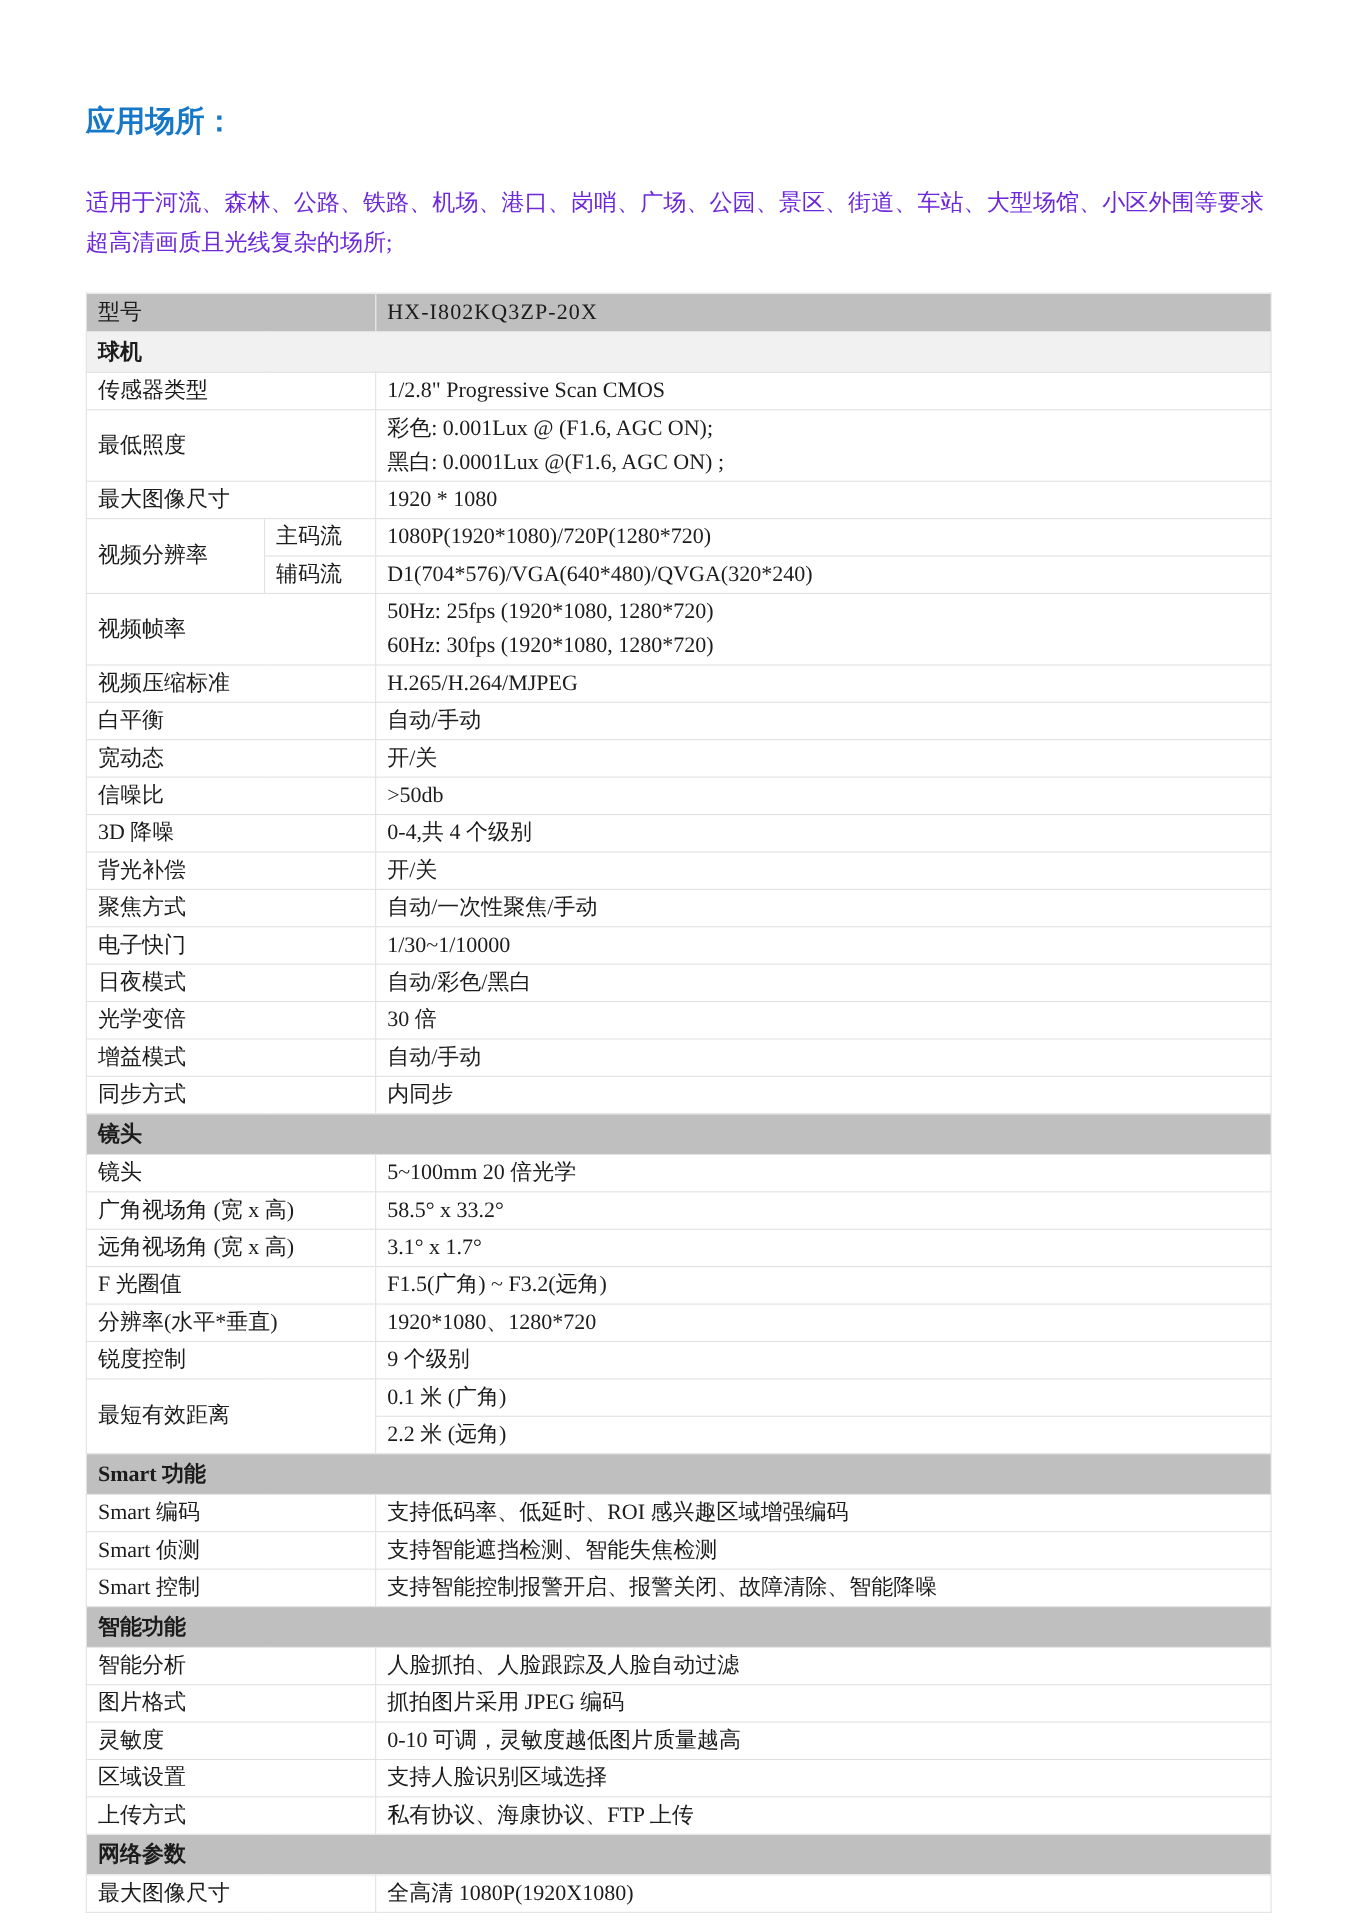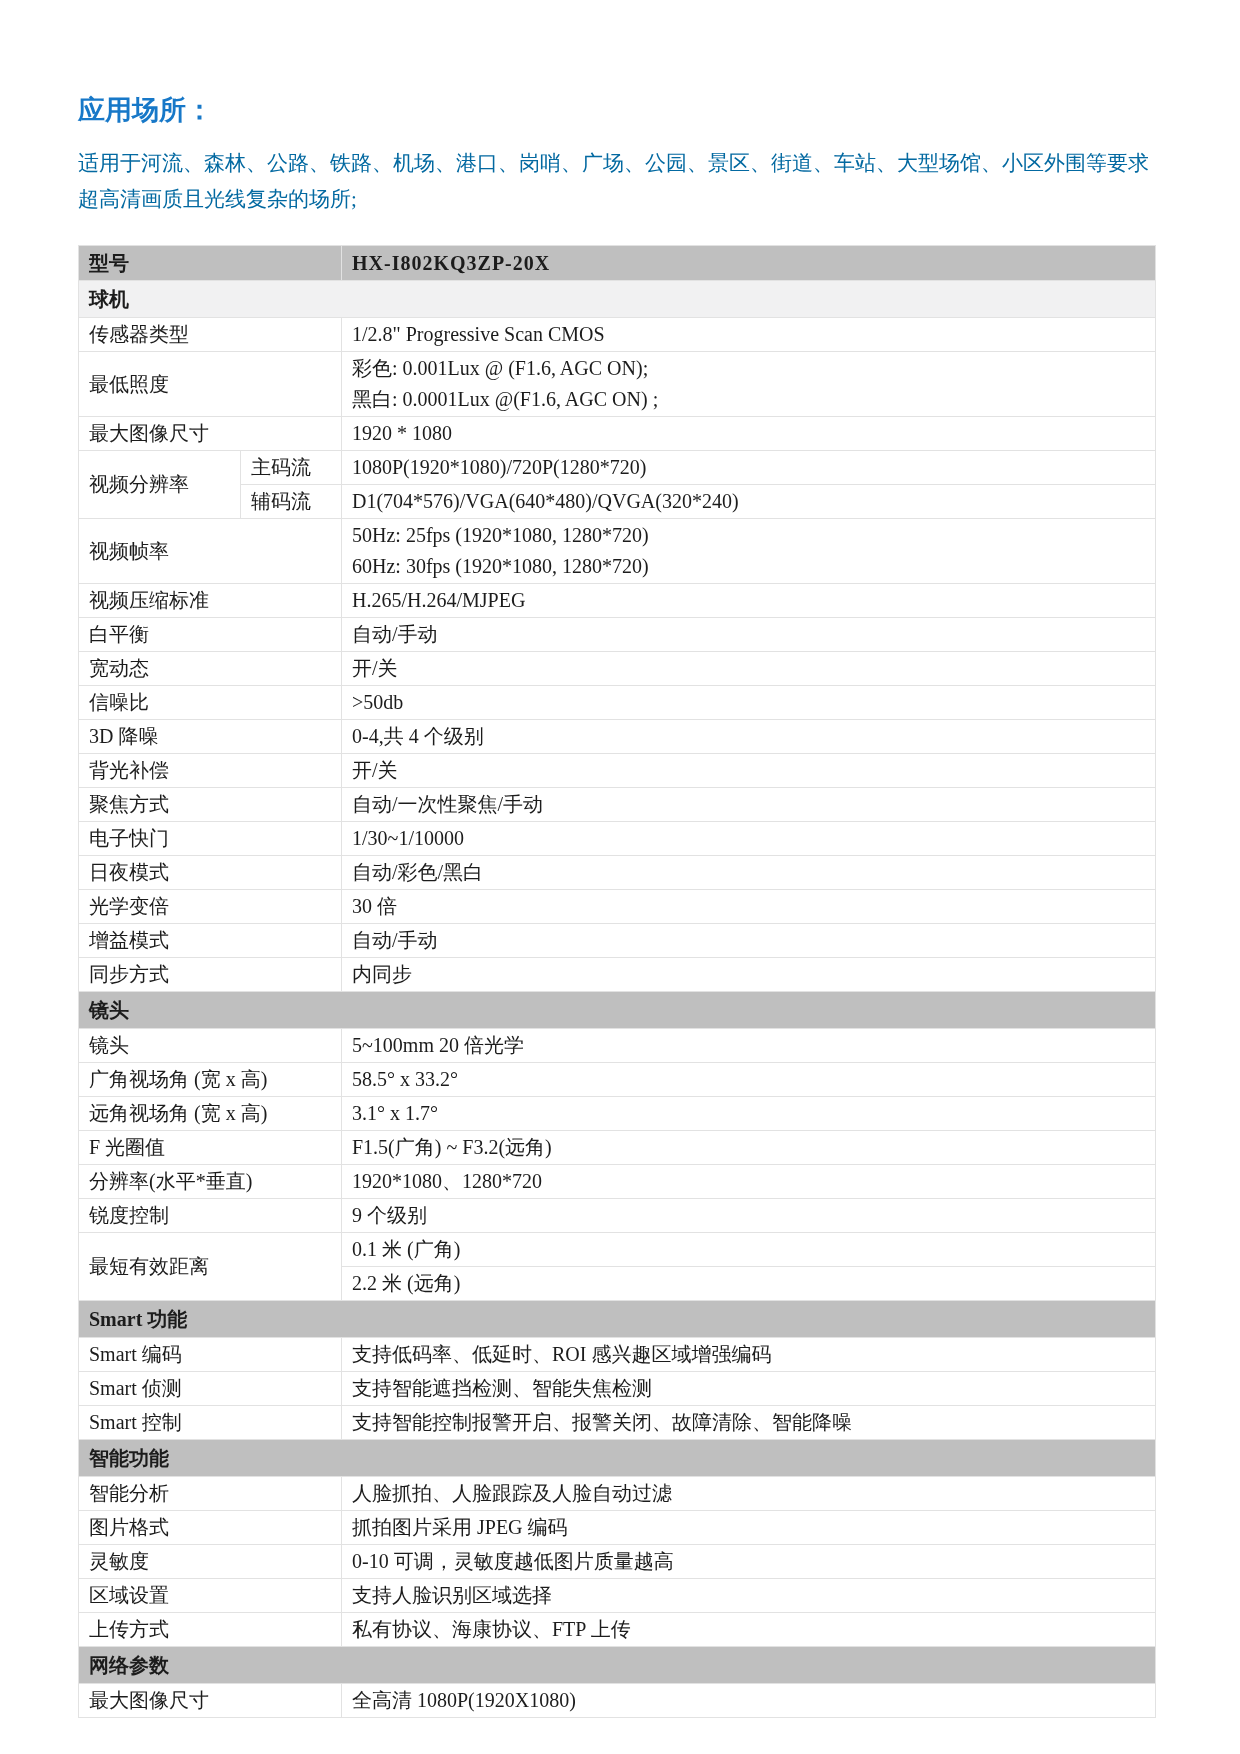--- a/index.html
+++ b/index.html
@@ -6,41 +6,41 @@
   .page{
     width:1240px;height:1754px;background:#ffffff;overflow:hidden;
     font-family:"Liberation Serif","DejaVu Serif",serif;color:#1c1c1c;
     box-sizing:border-box;
   }
   .content{padding:94px 78px 0 78px;}
   .doc-heading{
     font-family:"Liberation Sans","DejaVu Sans",sans-serif;
     font-weight:700;font-size:27px;line-height:32px;
     color:var(--heading-blue,#1778c8);
-    margin:0 0 19px 0;
+    margin:0 0 40px 0;
   }
   .doc-heading.second{margin:8px 0 24px 0;}
   .intro{
-    font-size:21px;line-height:36px;margin:0 0 28px 0;color:#0369a1;
+    font-size:21px;line-height:36px;margin:0 0 28px 0;color:#6d28d9;
     width:1078px;
   }
   table.spec{
     border-collapse:collapse;table-layout:fixed;width:1078px;
     border:1px solid #d4d4d4;
   }
   table.spec td{
     border:1px solid #e2e2e2;
     font-size:20px;line-height:31px;
     padding:1px 4px 1px 10px;
     vertical-align:middle;
     overflow:hidden;white-space:nowrap;
   }
   tr.model-row td{
     background:var(--header-gray,#bfbfbf);
-    font-weight:700;height:32px;margin-top:38px;
+    font-weight:400;height:32px;margin-top:38px;
   }
   td.model-value{padding-left:109px;font-size:21px;letter-spacing:1px;}
   tr.section-row td{font-weight:700;height:34px;}
   tr.section-row.shade-dark td{background:var(--header-gray,#bfbfbf);}
   tr.section-row.shade-light td{background:var(--subheader-gray,#f1f1f2);}
   tr.spec-row{height:33px;margin-top:28px;}
   td.spec-label{padding-left:10px;}
   td.spec-sub{padding-left:10px;}
   td.spec-value{padding-left:11px;}
 </style>

